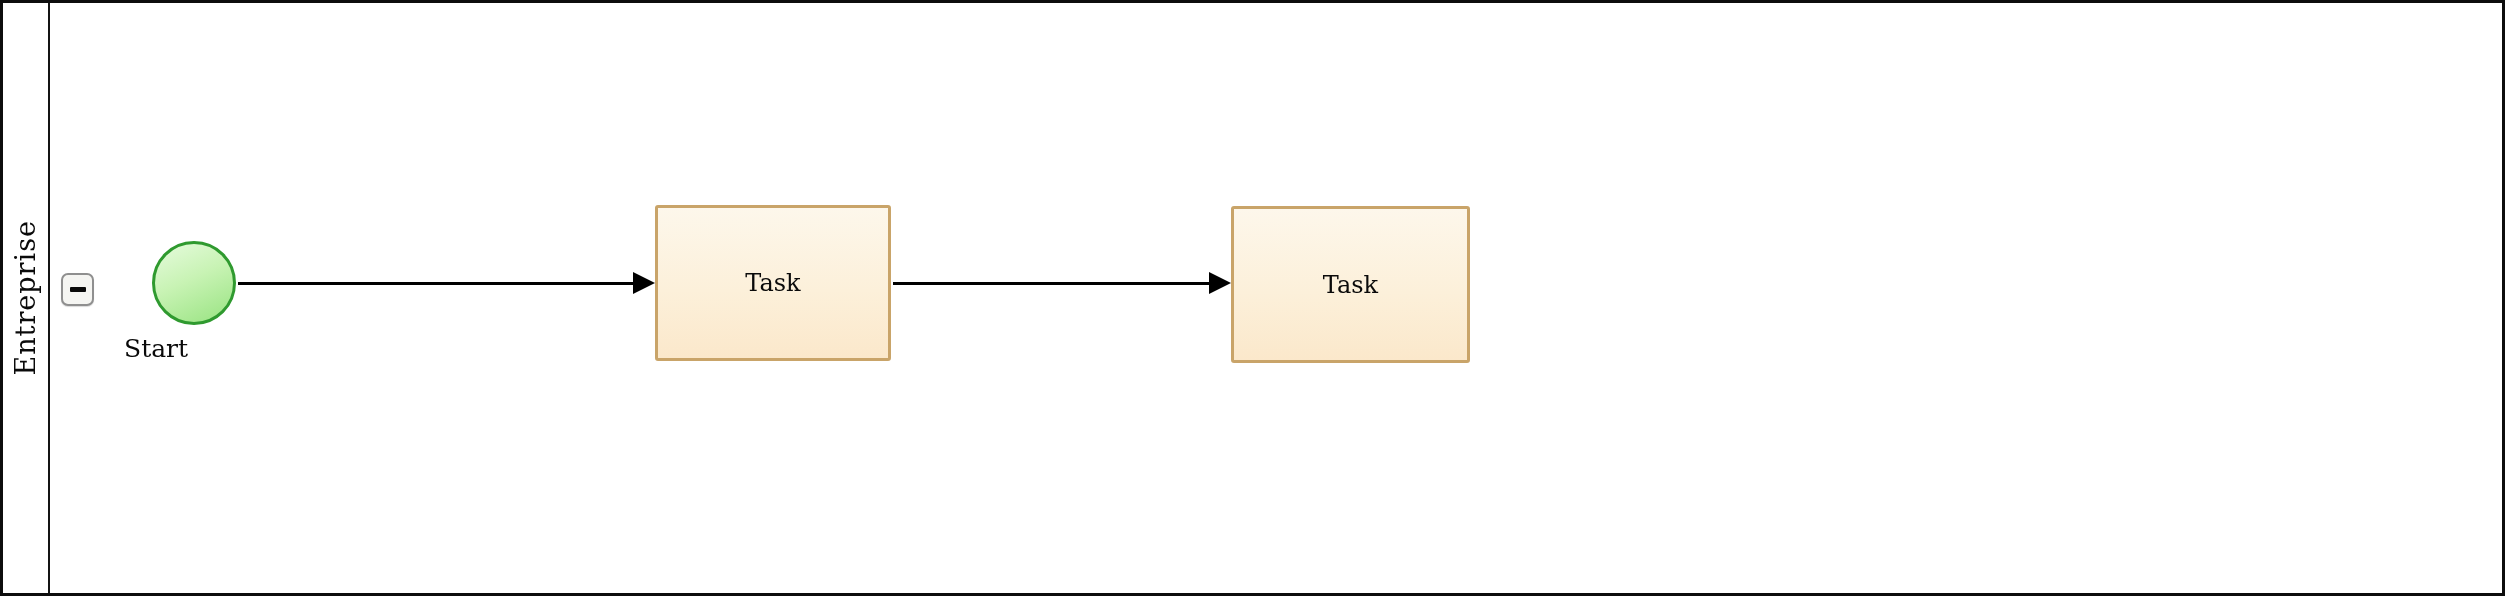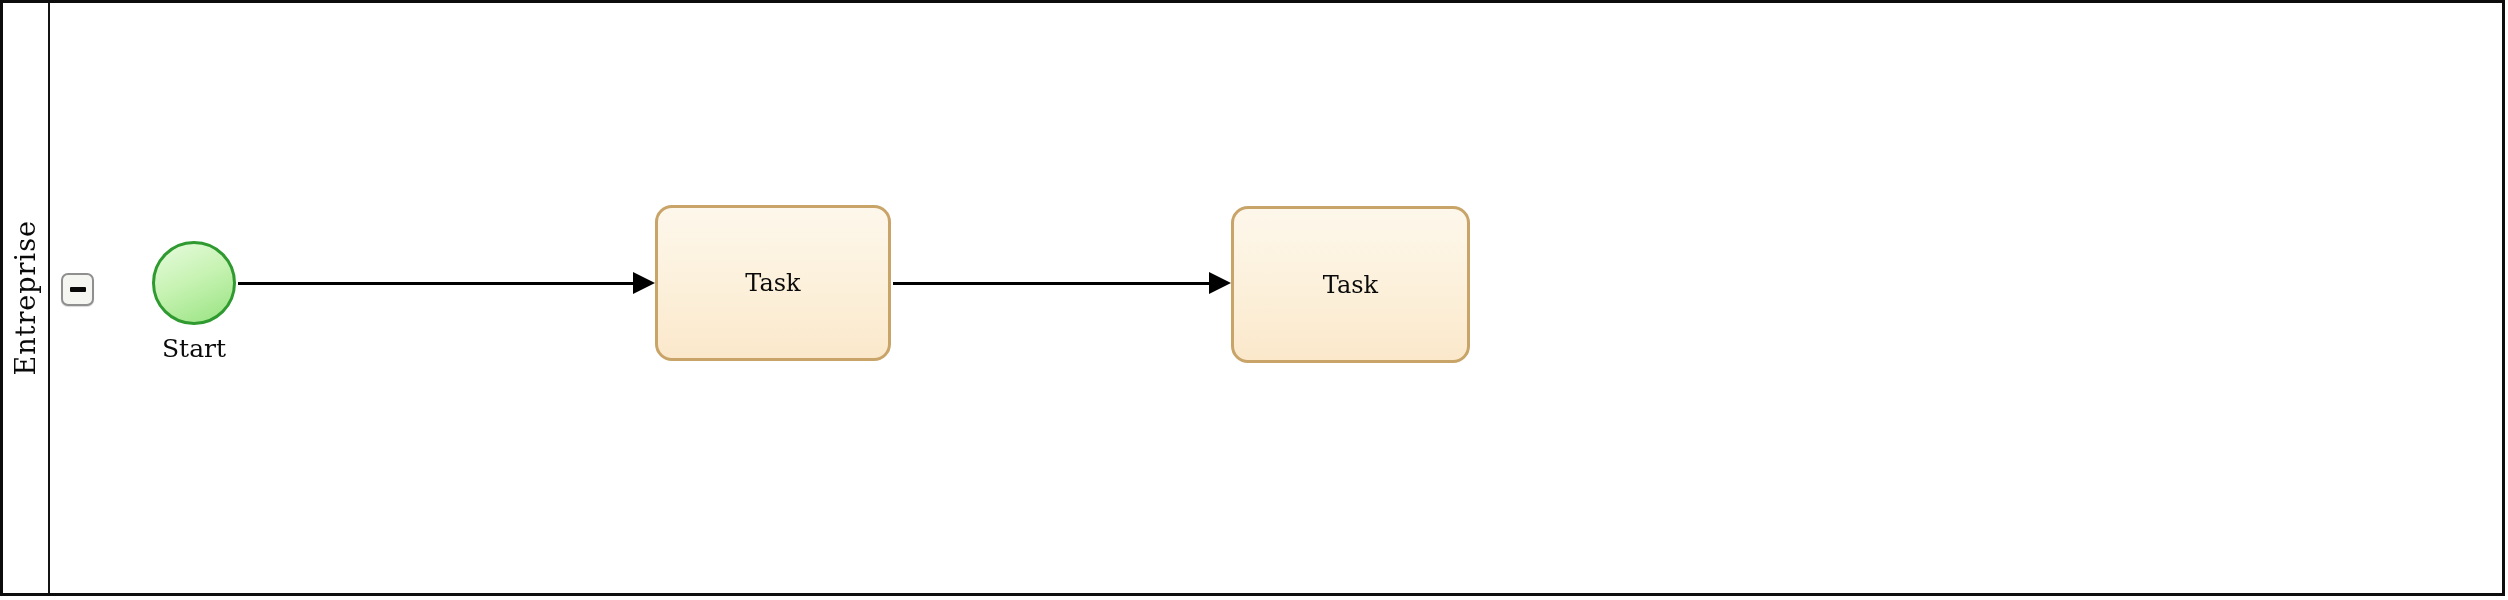--- a/index.html
+++ b/index.html
@@ -52,30 +52,29 @@
   .start-event {
     position: absolute; left: 149px; top: 238px;
     width: 84px; height: 84px;
     border-radius: 50%;
     border: 3px solid #2f9a2f;
     background: linear-gradient(155deg, #e6fbdd 0%, #c8f3b4 45%, #98e381 100%);
   }
   .start-label {
     position: absolute; left: 121px; top: 331px;
     width: 140px;
-    text-align: center;
     font-size: 25px;
     color: #0a0a0a;
   }
 
   
   .task {
     position: absolute;
     border: 3px solid #c9a469;
-    border-radius: 17px;
+    border-radius: 3px;
     background: linear-gradient(180deg, #fdf7eb 0%, #fcf0da 55%, #fbe8cb 100%);
     display: flex; align-items: center; justify-content: center;
     font-size: 24px;
     color: #0a0a0a;
   }
   .task-1 { left: 652px; top: 202px; width: 236px; height: 156px; }
   .task-2 { left: 1228px; top: 203px; width: 239px; height: 157px; }
 
   
   .flow-line {

